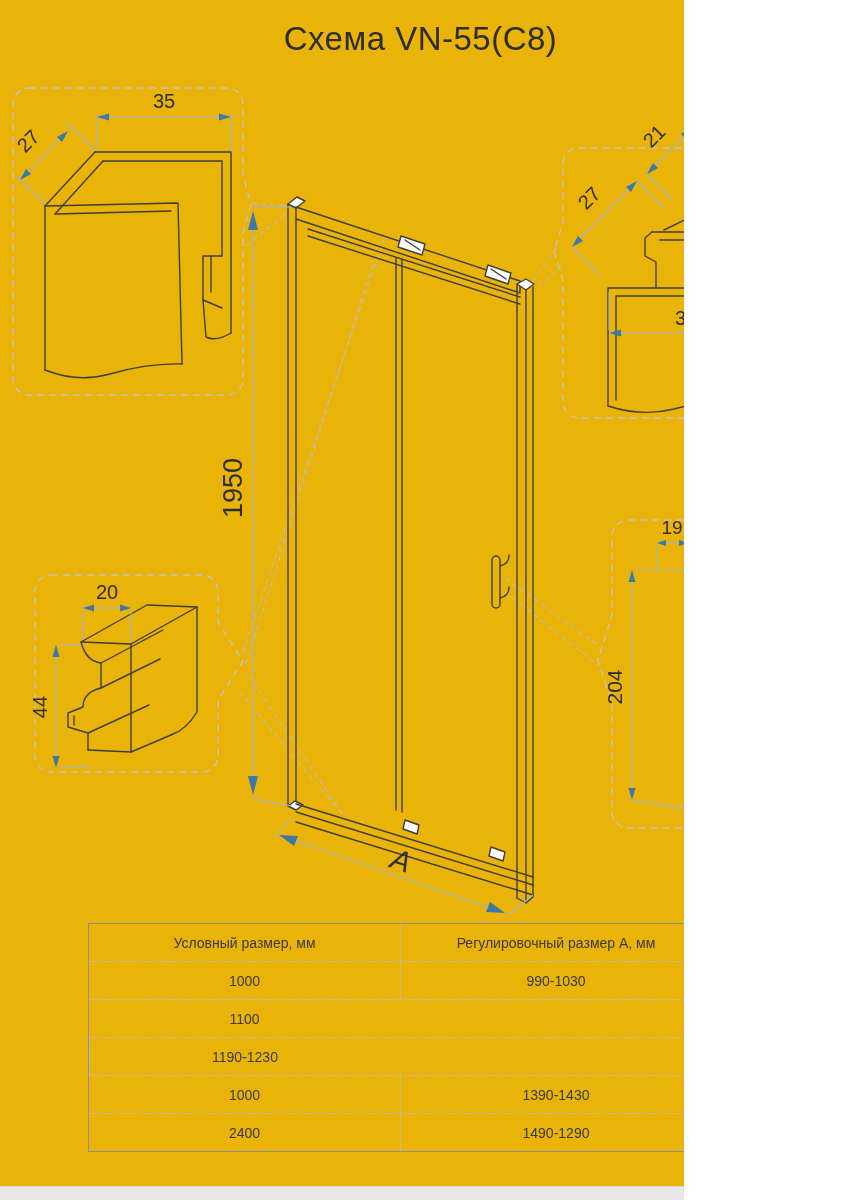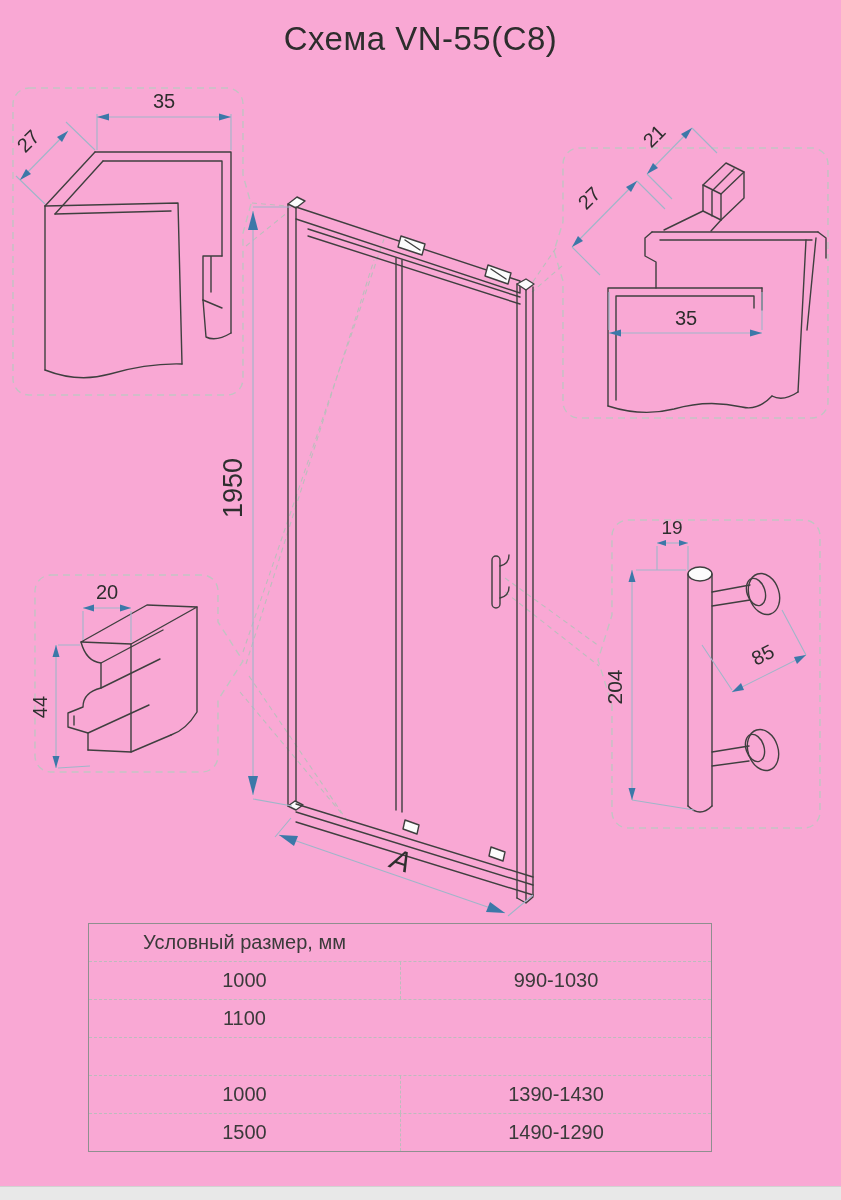--- a/index.html
+++ b/index.html
@@ -1,34 +1,34 @@
 <!DOCTYPE html>
 <html><head>
 <meta charset="utf-8">
 <style>
   html,body{margin:0;padding:0;background:#ffffff;}
-  #stage{position:relative;width:841px;height:1200px;background:#f9a8d4;overflow:hidden;
+  #stage{position:relative;width:684px;height:1200px;background:#eab308;overflow:hidden;
          font-family:"Liberation Sans","DejaVu Sans",sans-serif;}
   #page-title{position:absolute;top:20px;left:0;width:841px;text-align:center;
               font-size:33px;letter-spacing:.5px;color:#2d2d2d;font-weight:400;}
   svg{position:absolute;left:0;top:0;}
   
   .ln path,.ln ellipse,.ln polygon,.ln line{fill:none;stroke:#3f3f3f;stroke-width:1.4;stroke-linecap:round;stroke-linejoin:round;}
   .ln .fillcap{fill:#fcfcfc;}
   .callout{fill:none;stroke:#c3c3c3;stroke-width:1.4;stroke-dasharray:7 5;}
   .leader{fill:none;stroke:#bdbdbd;stroke-width:1.1;stroke-dasharray:5 4;}
   .dim{fill:none;stroke:#9fb6c9;stroke-width:1.1;}
   .arr{fill:#3c78a8;stroke:none;}
   .dimtext{fill:#2e2e2e;font-family:"Liberation Sans","DejaVu Sans",sans-serif;
            font-size:20px;text-anchor:middle;}
   .dimtext.big{font-size:27px;}
   .dimtext.alabel{font-size:29px;font-style:italic;}
   
   #size-table{position:absolute;left:88px;top:923px;width:622px;border:1px solid #8f8f8f;
-              color:#3a3a3a;font-size:20px;background:transparent;}
+              color:#3a3a3a;font-size:14px;background:transparent;}
   .trow{display:grid;grid-template-columns:1fr 1fr;height:37px;}
   .trow + .trow{border-top:1px dashed #bcbcbc;}
   .tcell{display:flex;align-items:center;justify-content:center;height:100%;}
   .tcell.c2{border-left:1px dashed #bcbcbc;}
   #footer-bar{position:absolute;left:0;top:1186px;width:841px;height:14px;
               background:#e8e8e8;border-top:1px solid #d2d2d2;}
 </style>
 </head>
 <body>
 
@@ -209,34 +209,36 @@
       <line class="dim" x1="279" y1="835" x2="505" y2="913"></line>
       <polygon class="arr" points="279,835 294,846 298,836"></polygon>
       <polygon class="arr" points="505,913 486,912 490,902"></polygon>
       <text class="dimtext alabel" transform="translate(398,870) rotate(18)">A</text>
     </g>
   </svg>
 
   <div id="size-table">
     <div class="trow">
       <div class="tcell">Условный размер, мм</div>
+      <div class="tcell c2">Регулировочный размер А, мм</div>
     </div>
     <div class="trow">
       <div class="tcell">1000</div>
       <div class="tcell c2">990-1030</div>
     </div>
     <div class="trow">
       <div class="tcell">1100</div>
     </div>
     <div class="trow">
+      <div class="tcell c2">1190-1230</div>
     </div>
     <div class="trow">
       <div class="tcell">1000</div>
       <div class="tcell c2">1390-1430</div>
     </div>
     <div class="trow">
-      <div class="tcell">1500</div>
+      <div class="tcell">2400</div>
       <div class="tcell c2">1490-1290</div>
     </div>
   </div>
 
   <div id="footer-bar"></div>
 </div>
 
 </body></html>

